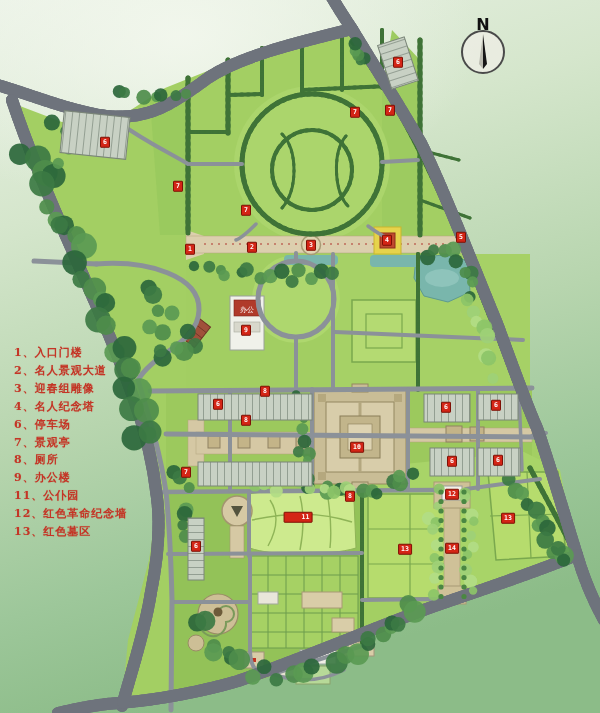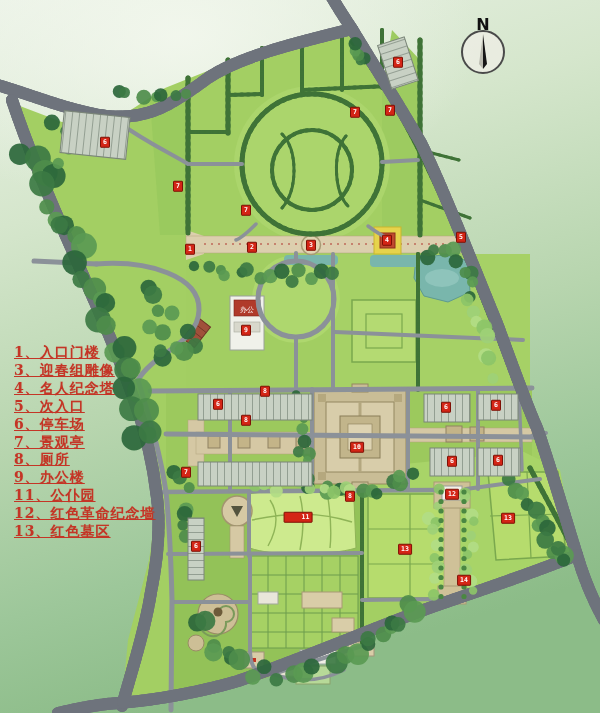--- a/index.html
+++ b/index.html
@@ -8,23 +8,23 @@
   #map-svg{position:absolute;left:0;top:0;}
   
   .b-casing{stroke:#6e737c;stroke-width:12;fill:none;stroke-linecap:round;}
   .b-fill{stroke:#959ba5;stroke-width:9;fill:none;stroke-linecap:round;}
   .b-dash{stroke:#e23018;stroke-width:2.2;fill:none;stroke-dasharray:4.5 4;}
   .hedge-base{stroke:#3f7337;fill:none;stroke-linecap:round;}
   .hedge-dots{stroke:#6aa65c;fill:none;stroke-dasharray:1.5 5;stroke-linecap:round;}
   .road{stroke:#8b9199;fill:none;stroke-linecap:round;}
   
   .legend{position:absolute;left:14px;top:344px;width:150px;color:#c43526;
-          font-weight:bold;font-size:14px;letter-spacing:1px;
+          font-weight:bold;font-size:11px;letter-spacing:1px;
           font-family:"DejaVu Serif","Liberation Serif",serif;
-          text-shadow:0 0 1px rgba(190,60,40,.25);text-decoration:underline;}
+          text-shadow:0 0 1px rgba(190,60,40,.25);}
   .legend-item{line-height:17.9px;white-space:nowrap;}
   
   #marker-layer{position:absolute;left:0;top:0;width:600px;height:713px;pointer-events:none;}
   .marker{position:absolute;transform:translate(-50%,-50%);background:#d42516;
           color:#fff;font:bold 6.5px/1 "DejaVu Sans Mono","Liberation Mono",monospace;
           padding:1px 2px;border:1px solid #7e1005;border-radius:1px;min-width:4px;text-align:center;}
 </style>
 </head>
 <body>
 
@@ -480,23 +480,23 @@
   <g>
     <text x="483" y="30" text-anchor="middle" font-size="16" font-weight="bold" fill="#111111">N</text>
     <circle cx="483" cy="52" r="21" fill="#efeee6" fill-opacity="0.75" stroke="#4a4a4a" stroke-width="2"></circle>
     <polygon points="483,34 479,64 483,69" fill="#b9b9ae"></polygon>
     <polygon points="483,34 487,64 483,69" fill="#161616"></polygon>
   </g>
 </svg>
 
 <div class="legend">
   <div class="legend-item">1、入口门楼</div>
+  <div class="legend-item">2、名人景观大道</div>
   <div class="legend-item">3、迎春组雕像</div>
   <div class="legend-item">4、名人纪念塔</div>
-  <div class="legend-item">5、次入口</div>
   <div class="legend-item">6、停车场</div>
   <div class="legend-item">7、景观亭</div>
   <div class="legend-item">8、厕所</div>
   <div class="legend-item">9、办公楼</div>
   <div class="legend-item">11、公仆园</div>
   <div class="legend-item">12、红色革命纪念墙</div>
   <div class="legend-item">13、红色墓区</div>
 </div>
 
 <div id="marker-layer">
@@ -520,16 +520,16 @@
       <div class="marker" style="left: 186px; top: 472px;">7</div>
       <div class="marker" style="left: 265px; top: 391px;">8</div>
       <div class="marker" style="left: 246px; top: 420px;">8</div>
       <div class="marker" style="left: 350px; top: 496px;">8</div>
       <div class="marker" style="left: 246px; top: 330px;">9</div>
       <div class="marker" style="left: 357px; top: 447px;">10</div>
       <div class="marker" style="left: 298px; top: 517px; padding-left: 17px;">11</div>
       <div class="marker" style="left: 452px; top: 494px; text-align: right;">12</div>
       <div class="marker" style="left: 405px; top: 549px;">13</div>
       <div class="marker" style="left: 508px; top: 518px;">13</div>
-      <div class="marker" style="left: 452px; top: 580px; margin-left: 12px;">14</div>
+      <div class="marker" style="left: 452px; top: 548px;">14</div>
     </div>
 
 </div>
 
 </body></html>

